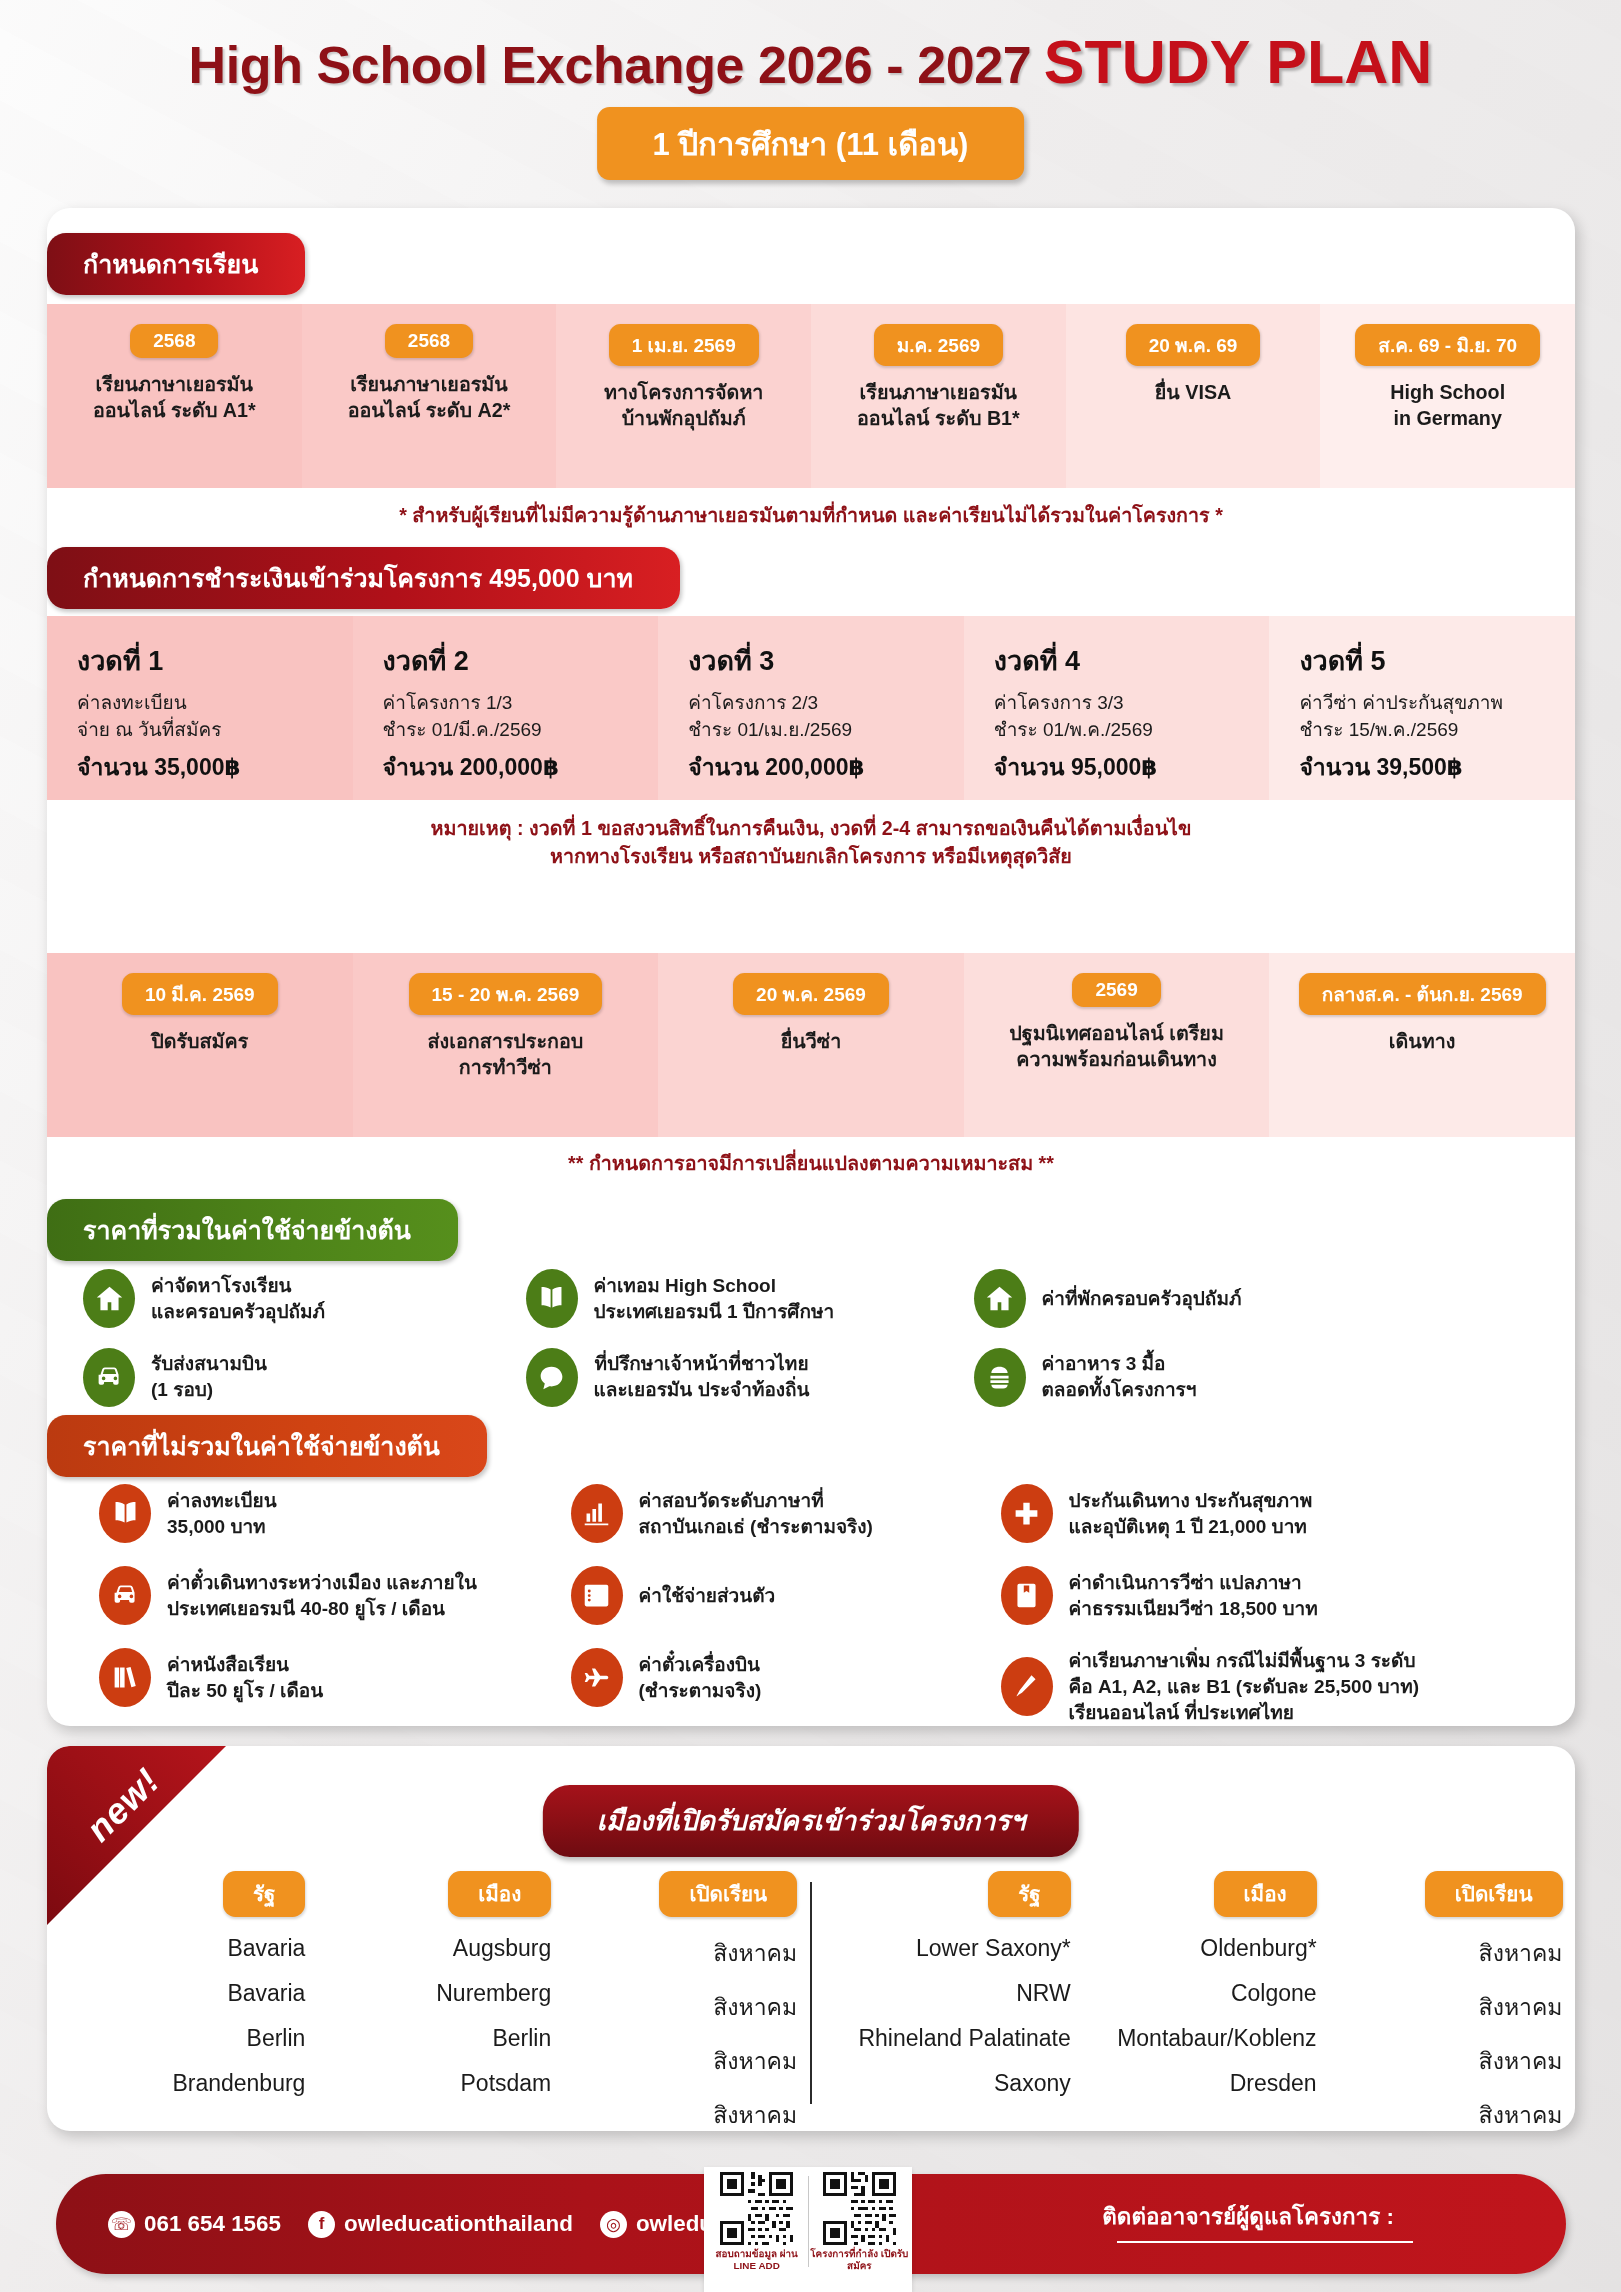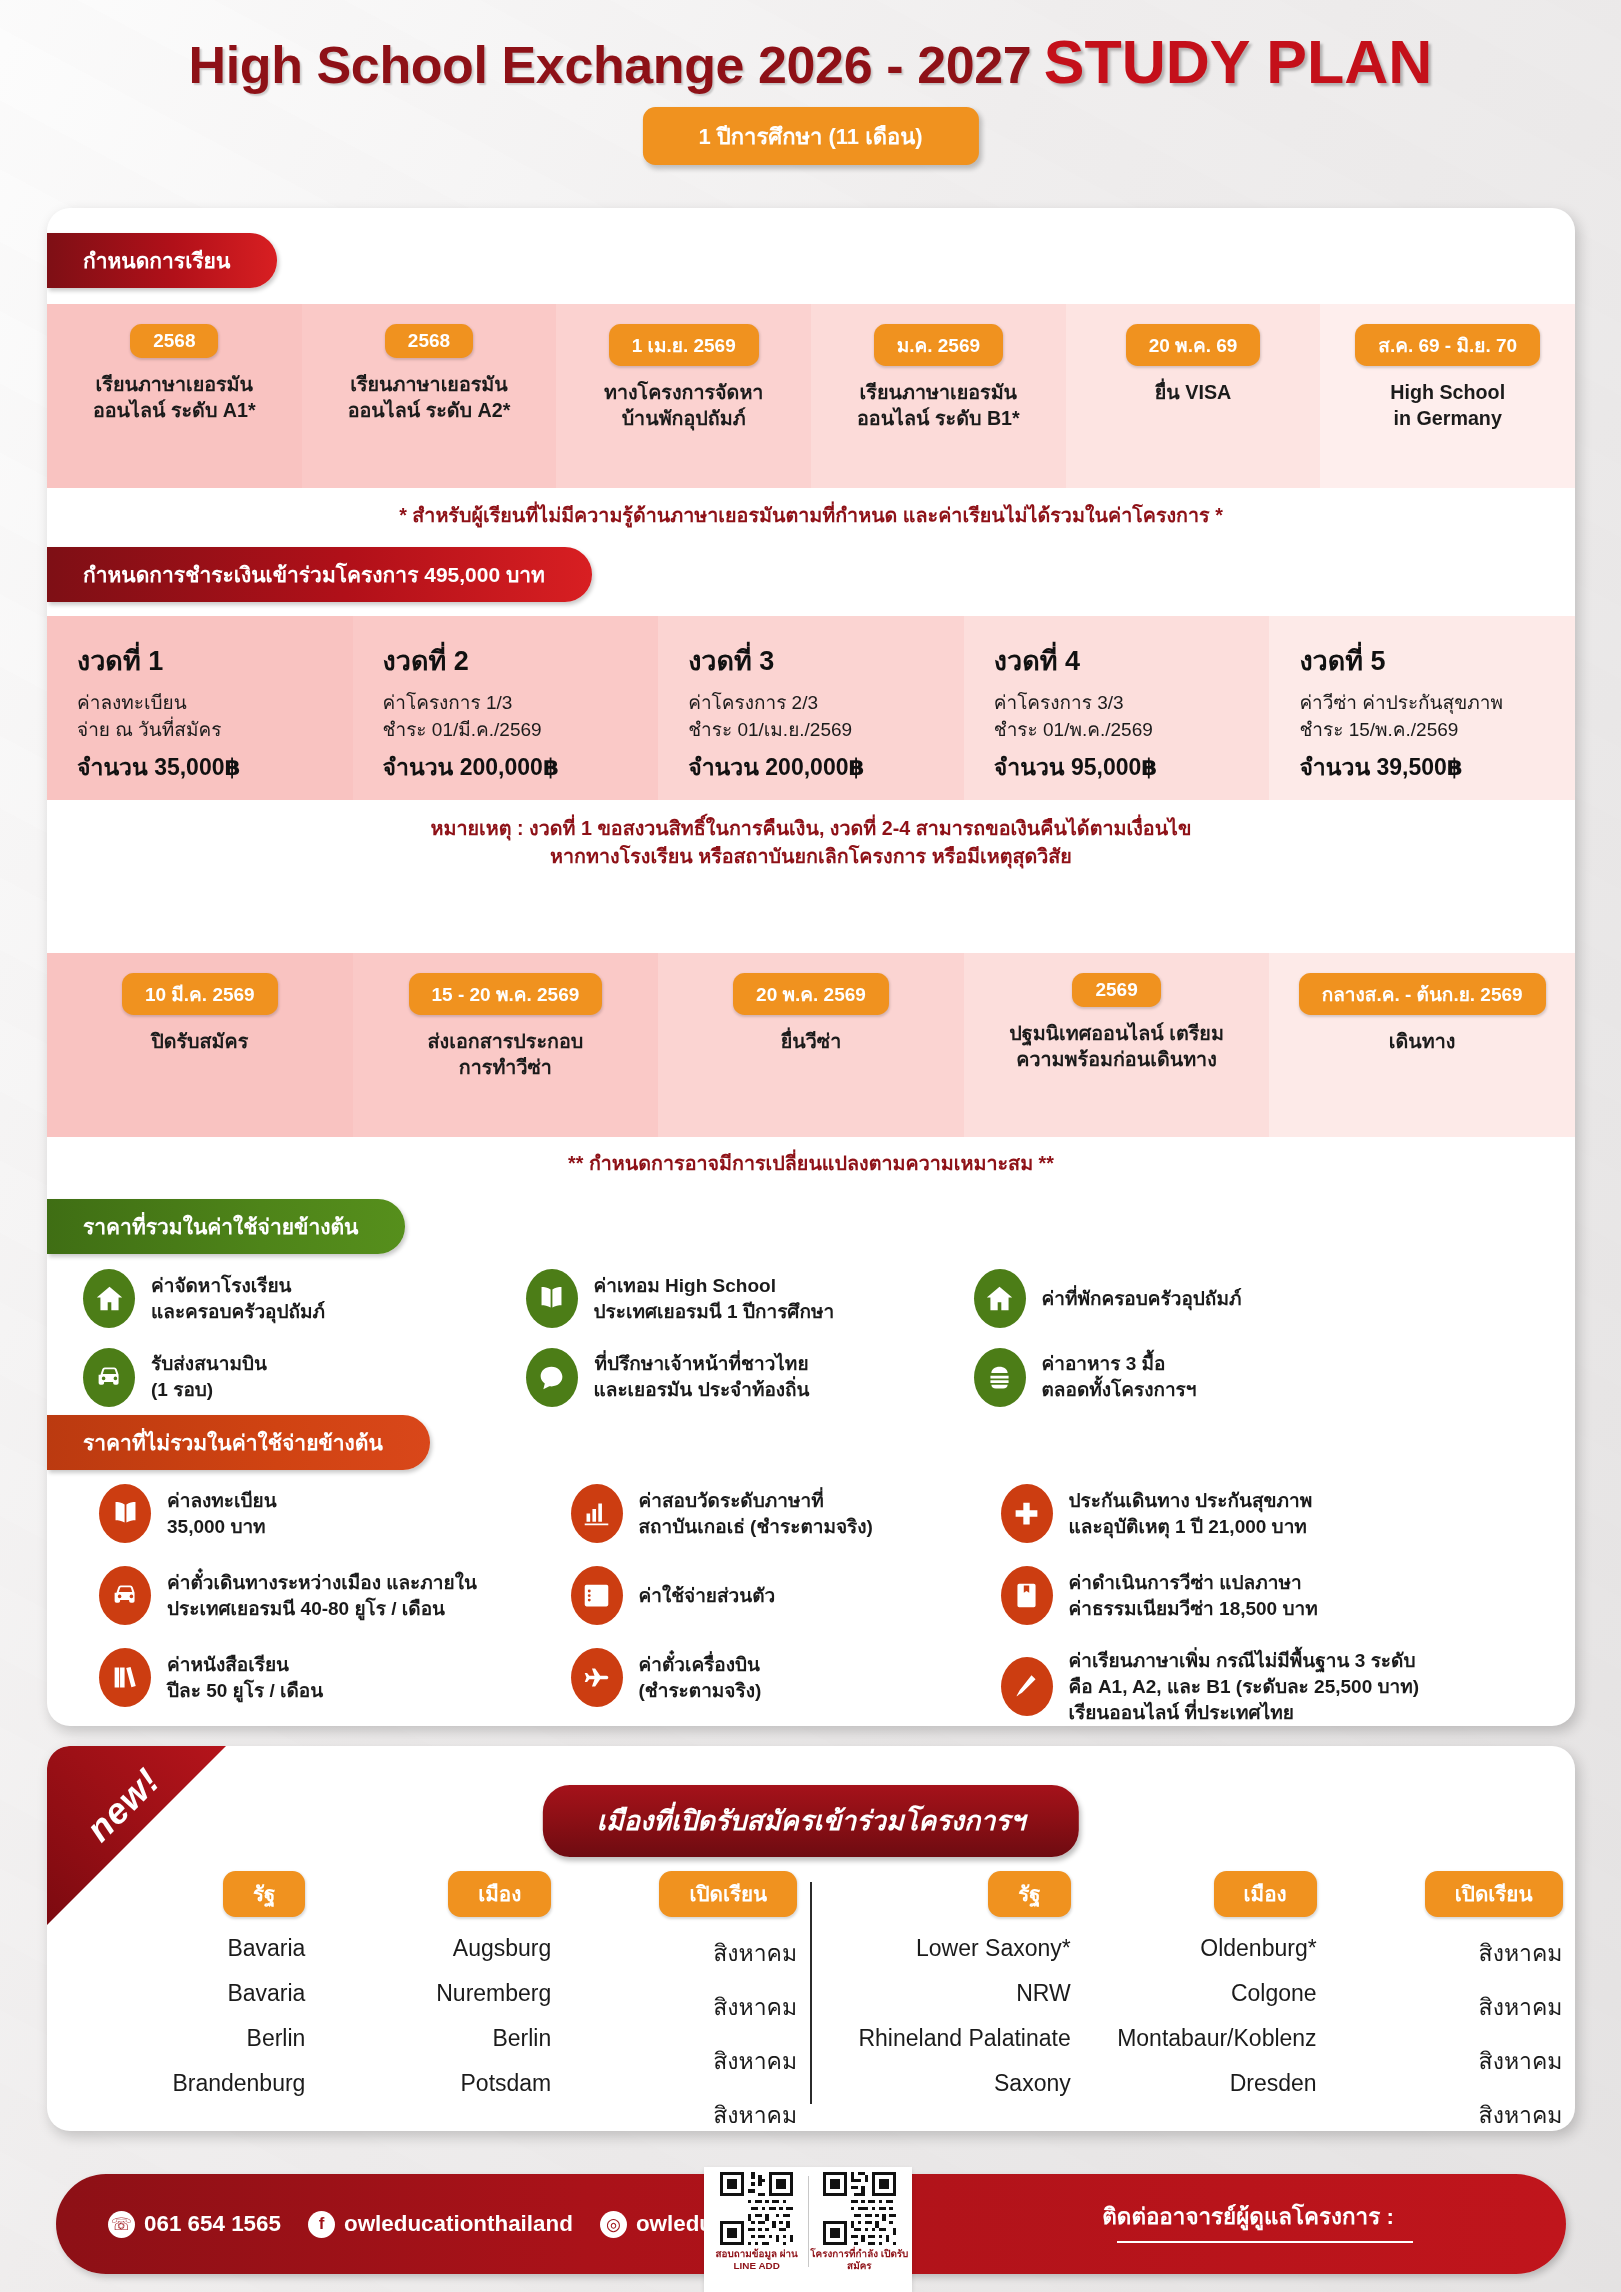--- a/index.html
+++ b/index.html
@@ -31,42 +31,43 @@
     text-shadow: 1.8px 1.8px 1.8px rgba(0,0,0,0.18);
   }
   .title-b {
     font-size: 61px; font-weight: bold; color: #c4101a;
     letter-spacing: 0px; margin-left: 12.5px;
     text-shadow: 2.7px 2.7px 2.7px rgba(0,0,0,0.25);
   }
   .subtitle-pill {
     position: absolute; top: 107px; left: 50%; transform: translateX(-50%);
     background: #f0921f; color: #fff;
-    font-size: 22px; font-weight: bold;
+    font-size: 31px; font-weight: bold;
     padding: 11.6px 56px; border-radius: 12.5px;
     box-shadow: 2.7px 3.6px 5.4px rgba(0,0,0,0.22);
     white-space: nowrap;
   }
 
   
   .card {
     position: absolute; left: 47px; top: 208px; width: 1528px; height: 1518px;
     background: #fff; border-radius: 23px;
     box-shadow: 3.6px 5.4px 12.5px rgba(0,0,0,0.18);
     z-index: 2; overflow: hidden;
   }
 
   
   .banner {
     position: absolute; left: 0;
     color: #fff; font-weight: bold;
     padding: 10.7px 47px 11.6px 36px;
     border-top-right-radius: 27px; border-bottom-right-radius: 27px;
-    font-size: 21px; white-space: nowrap;
+    font-size: 25px; white-space: nowrap;
     box-shadow: 1.8px 2.7px 4.5px rgba(0,0,0,0.22);
+    border-radius: 19px;
   }
   .banner.red { background: linear-gradient(90deg, #7e0f15 0%, #b11019 55%, #d81f22 100%); }
   .banner.green { background: linear-gradient(90deg, #3f6e14 0%, #4e8419 60%, #568f1c 100%); }
   .banner.orange { background: linear-gradient(90deg, #bb3a10 0%, #d04312 60%, #d9471a 100%); }
 
   
   .strip { position: absolute; left: 0; width: 1528px; display: flex; }
   .strip .col { flex: 1; display: flex; flex-direction: column; align-items: center; padding: 19.7px 7.2px 18px; }
   .pill {
     background: #f0921f; color: #fff; font-weight: bold; font-size: 19px;

